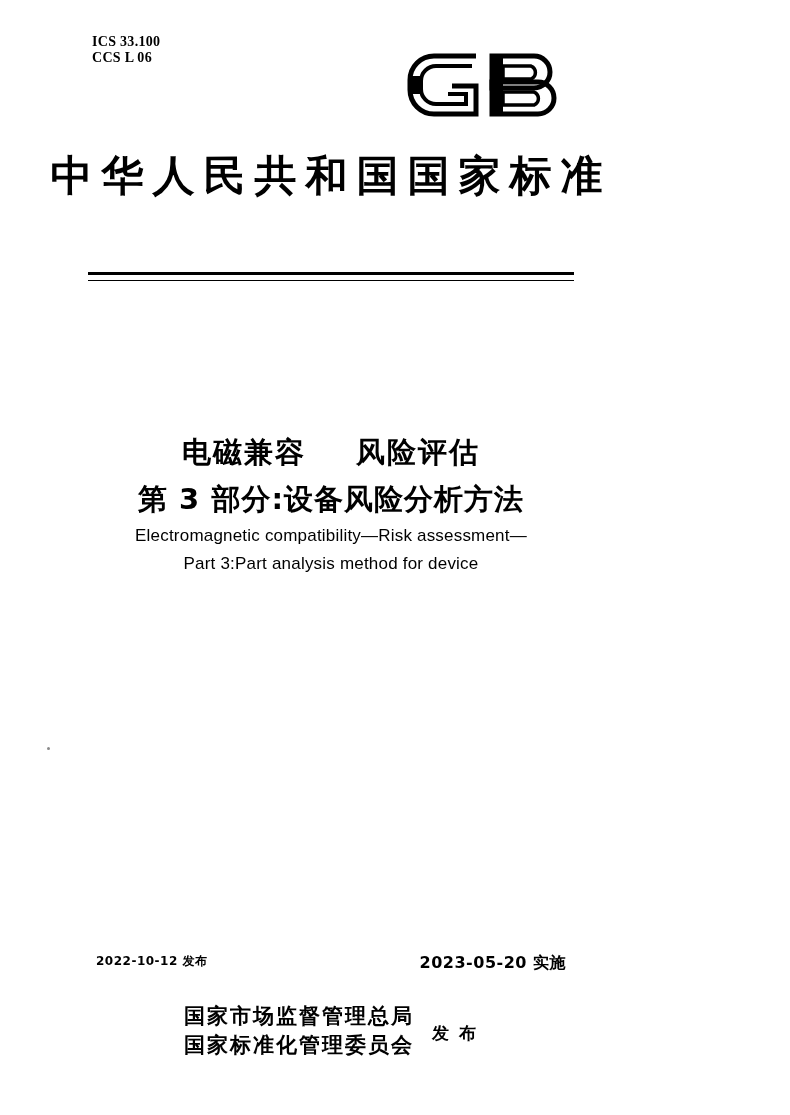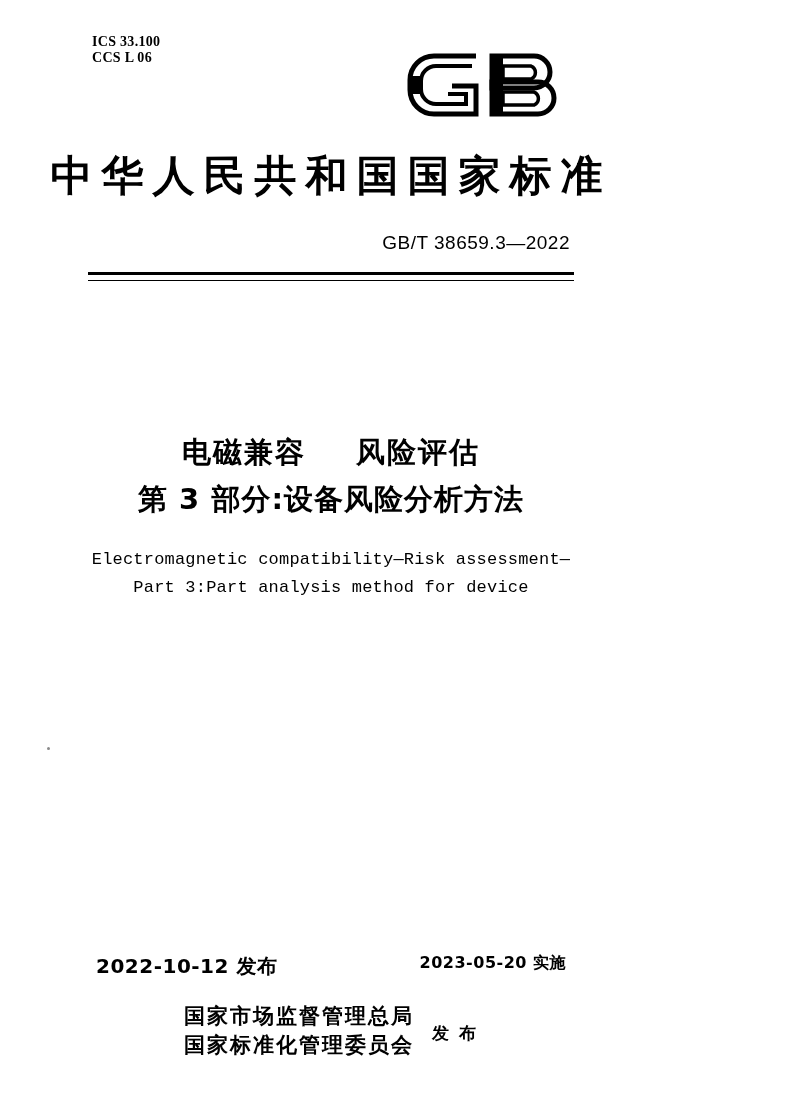--- a/index.html
+++ b/index.html
@@ -106,35 +106,34 @@
   .cn-title-1 .gap { display: inline-block; width: 26px; }
   .cn-title-2 {
     font-family: "DejaVu Sans", sans-serif;
     font-weight: bold;
     font-size: 29px;
     letter-spacing: 1px;
     line-height: 46px;
     margin-top: 4px;
   }
   .en-title {
-    margin-top: 24px;
-    font-family: Liberation Mono, monospace;
+    font-family: Liberation Sans, sans-serif;
     font-size: 17px;
     line-height: 28px;
     letter-spacing: 0.2px;
   }
 
   
   .date-left {
     position: absolute;
     left: 96px;
     top: 953px;
     font-family: "DejaVu Sans", sans-serif;
     font-weight: bold;
-    font-size: 20px;
+    font-size: 12px;
     letter-spacing: 0.5px;
   }
   .date-right {
     position: absolute;
     right: 96px;
     top: 953px;
     font-family: "DejaVu Sans", sans-serif;
     font-weight: bold;
     font-size: 16px;
     letter-spacing: 0.5px;
@@ -214,21 +213,20 @@
       <g fill="#000">
         <rect x="6" y="36" width="10" height="18"></rect>
         <rect x="60" y="44" width="12" height="4"></rect>
         <rect x="88" y="16" width="11" height="58"></rect>
       </g>
     </svg>
   </div>
 
   <div class="national-title">中华人民共和国国家标准</div>
 
-  <div class="std-number">GB/T 38659.3—2022</div>
 
   <div class="rule-top"></div>
   <div class="rule-bottom"></div>
 
   <div class="title-block">
     <div class="cn-title-1">
       <span>电磁兼容</span>
       <span class="gap"></span>
       <span>风险评估</span>
     </div>

